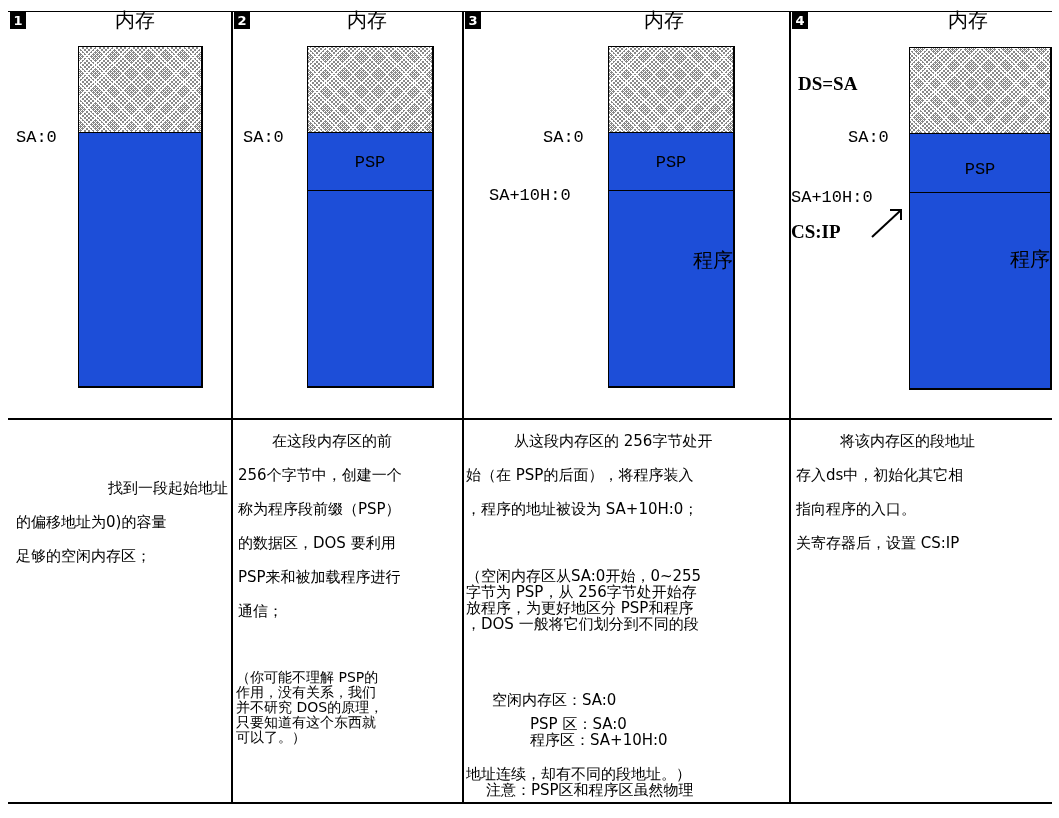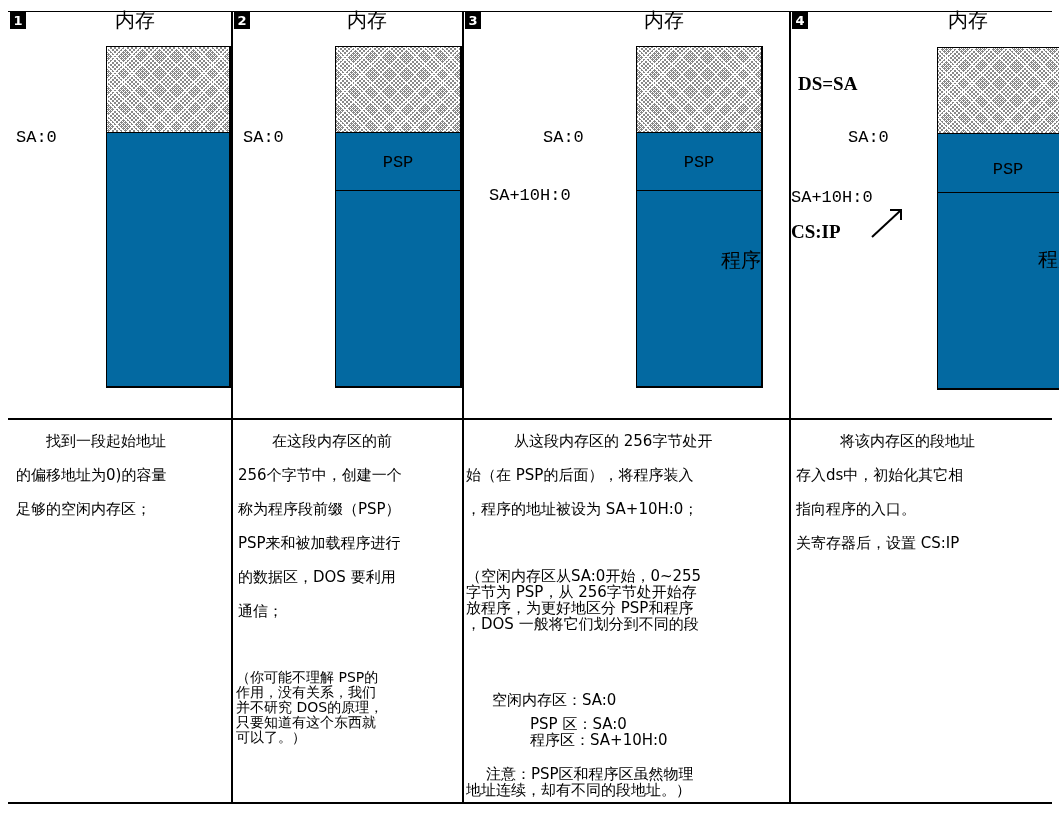--- a/index.html
+++ b/index.html
@@ -5,21 +5,21 @@
   html, body { margin:0; padding:0; background:#ffffff; }
   body { width:1059px; height:818px; position:relative; overflow:hidden;
          font-family:"DejaVu Sans", sans-serif; color:#000; }
   .abs { position:absolute; }
   .hline { position:absolute; height:2px; background:#000; }
   .vline { position:absolute; width:2px; background:#000; }
   .num { position:absolute; top:12px; width:16px; height:17px; background:#000; color:#fff;
          font-family:"DejaVu Sans", sans-serif; font-weight:bold; font-size:13px;
          line-height:17px; text-align:center; }
   .title { position:absolute; top:8px; font-size:20px; line-height:24px; }
-  .membox { position:absolute; border:1px solid #000; border-bottom-width:2px; border-right-width:2px; box-sizing:border-box; background:#0369a1;margin-left:28px; }
+  .membox { position:absolute; border:1px solid #000; border-bottom-width:2px; border-right-width:2px; box-sizing:border-box; background:#1d4ed8; }
   .shade { position:absolute; left:0; right:0; top:0;
            background-color:#888;
            background-image:
              repeating-linear-gradient(45deg, #fff 0 1px, transparent 1px 3px),
              repeating-linear-gradient(-45deg, #fff 0 1px, transparent 1px 3px);
            border-bottom:1px solid #000; }
   .seg-line { position:absolute; left:0; right:0; height:1px; background:#000; }
   .seg-label { position:absolute; left:0; right:0; text-align:right; }
   .addr { position:absolute; font-family:"Liberation Mono", "DejaVu Sans Mono", monospace; font-size:17px; line-height:20px; white-space:nowrap; }
   .bold { font-weight:bold; font-family:"Liberation Serif", "DejaVu Serif", serif; font-size:19px; }
@@ -42,42 +42,42 @@
 
 <section>
   <div class="num" style="left:10px;">1</div>
   <div class="title" style="left:115px;">内存</div>
   <div class="membox" style="left:78px; top:46px; width:125px; height:342px;">
     <div class="shade" style="height:85px;"></div>
   </div>
   <div class="addr" style="left:16px; top:128px;">SA:0</div>
 
   <div class="desc" style="left:16px; top:424px; width:212px;">
-    <p class="indent" style="">找到一段起始地址</p>
+    <p class="indent" style="text-align:right;margin-top:47px;">找到一段起始地址</p>
     <p>的偏移地址为0)的容量</p>
     <p>足够的空闲内存区；</p>
   </div>
 </section>
 
 <section>
   <div class="num" style="left:234px;">2</div>
   <div class="title" style="left:347px;">内存</div>
   <div class="membox" style="left:307px; top:46px; width:127px; height:342px;">
     <div class="shade" style="height:85px;"></div>
     <div class="seg-label addr" style="top:106px; left:0; right:0; text-align:center;">PSP</div>
     <div class="seg-line" style="top:143px;"></div>
   </div>
   <div class="addr" style="left:243px; top:128px;">SA:0</div>
 
   <div class="desc" style="left:238px; top:424px; width:224px;">
     <p style="padding-left:34px;">在这段内存区的前</p>
     <p>256个字节中，创建一个</p>
     <p>称为程序段前缀（PSP）</p>
+    <p>的数据区，DOS 要利用</p>
     <p>PSP来和被加载程序进行</p>
-    <p>的数据区，DOS 要利用</p>
     <p>通信；</p>
   </div>
   <div class="note" style="left:236px; top:670px; width:224px;">
     <p>（你可能不理解 PSP的</p>
     <p>作用，没有关系，我们</p>
     <p>并不研究 DOS的原理，</p>
     <p>只要知道有这个东西就</p>
     <p>可以了。）</p>
   </div>
 </section>
@@ -104,22 +104,22 @@
     <p>字节为 PSP，从 256字节处开始存</p>
     <p>放程序，为更好地区分 PSP和程序</p>
     <p>，DOS 一般将它们划分到不同的段</p>
   </div>
   <div class="note" style="left:466px; top:692px; width:322px; font-size:15px; line-height:16px;">
     <p style="padding-left:26px;"><span>空闲内存区</span><span>：SA:0</span></p>
     <p style="padding-left:64px;margin-top:8px;"><span>PSP 区</span><span>：SA:0</span></p>
     <p style="padding-left:64px;"><span>程序区</span><span>：SA+10H:0</span></p>
   </div>
   <div class="note" style="left:466px; top:766px; width:322px; font-size:15px; line-height:16px;">
+    <p>地址连续，却有不同的段地址。）</p>
     <p style="padding-left:20px;">注意：PSP区和程序区虽然物理</p>
-    <p>地址连续，却有不同的段地址。）</p>
   </div>
 </section>
 
 <section>
   <div class="num" style="left:792px;">4</div>
   <div class="title" style="left:948px;">内存</div>
   <div class="membox" style="left:909px; top:47px; width:143px; height:343px;">
     <div class="shade" style="height:85px;"></div>
     <div class="seg-label addr" style="top:112px; left:0; right:0; text-align:center;">PSP</div>
     <div class="seg-line" style="top:144px;"></div>

